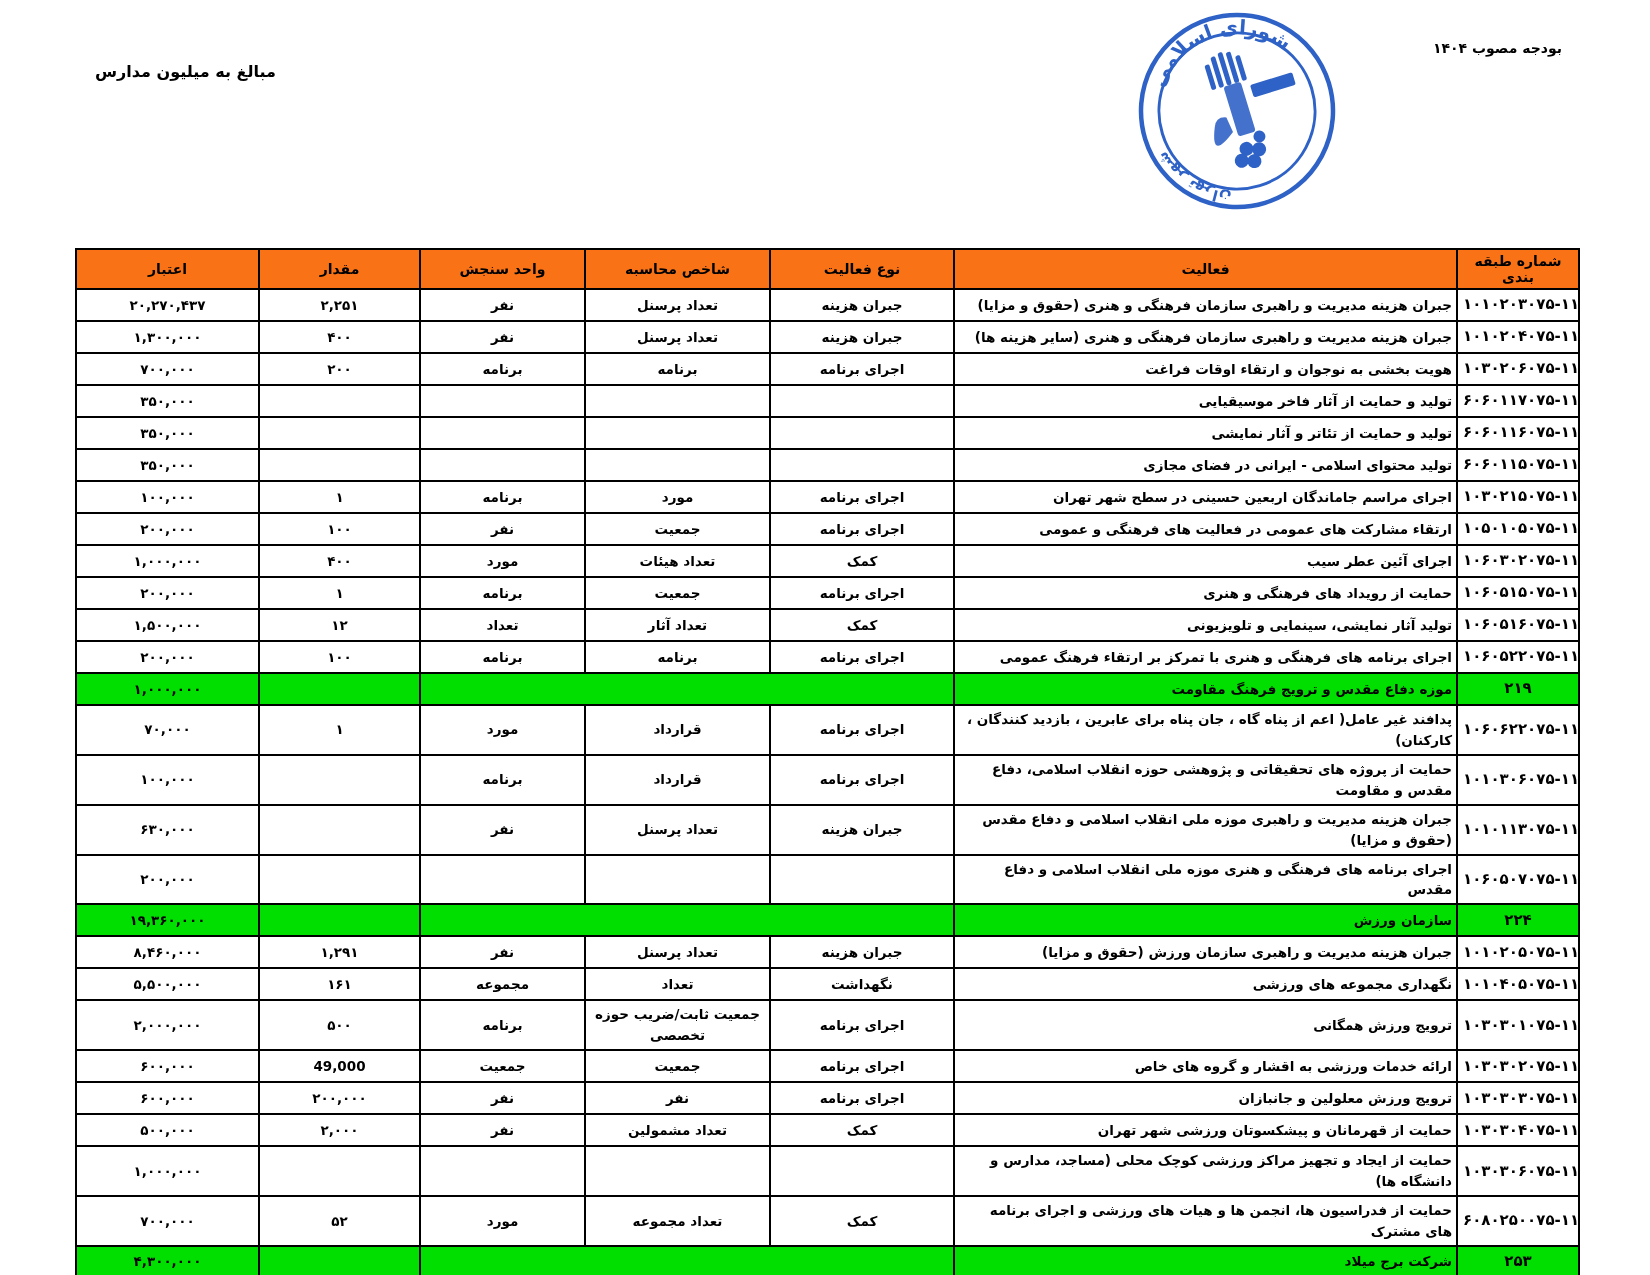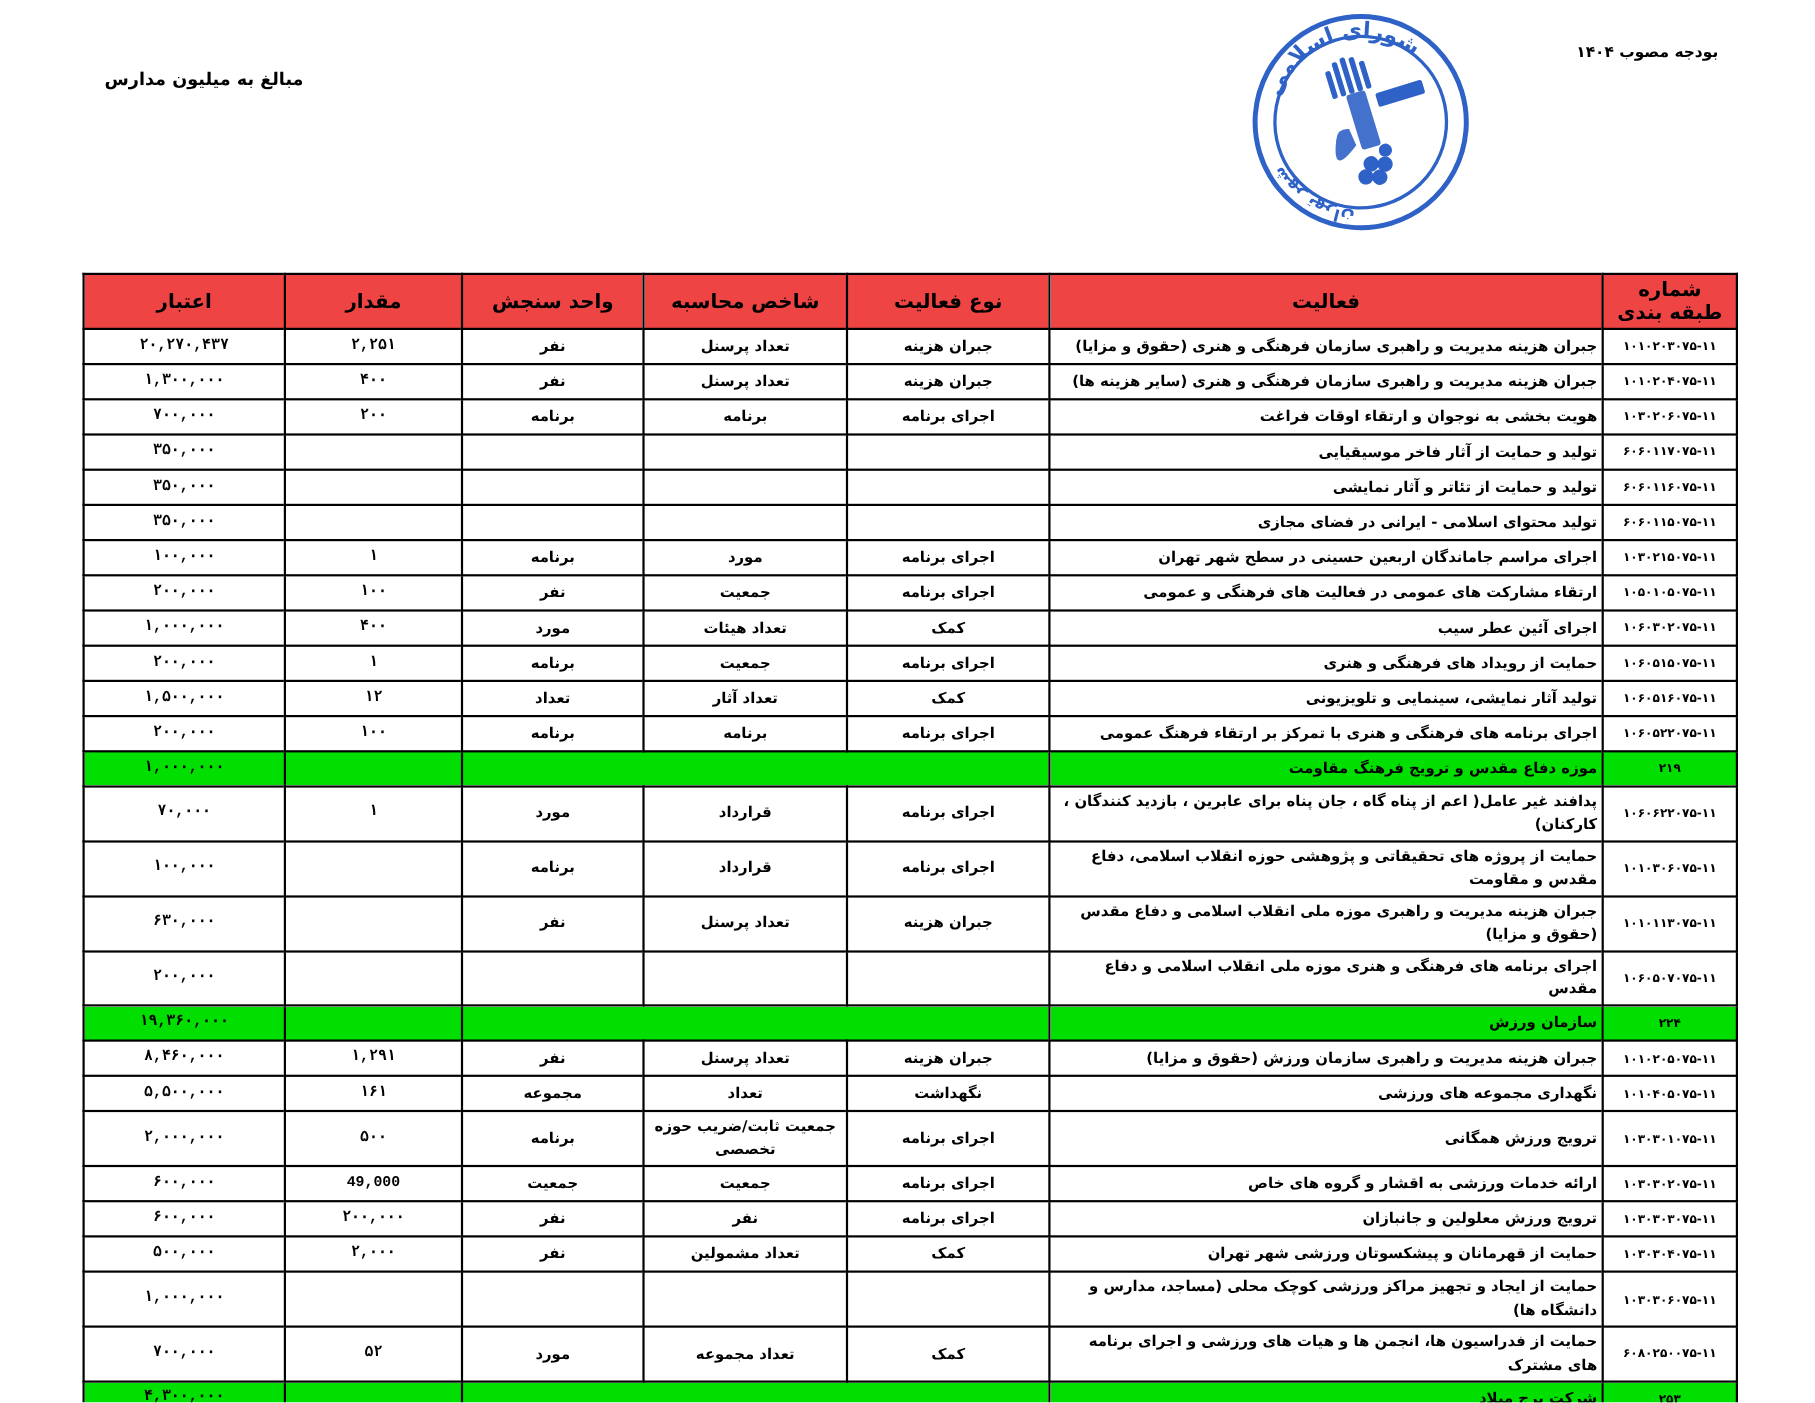--- a/index.html
+++ b/index.html
@@ -23,31 +23,31 @@
     font-size:13.5px;font-weight:bold;
   }
   #budget-table th,#budget-table td{
     border:2px solid #000;
     padding:3px 5px;
     vertical-align:middle;
     text-align:center;
     overflow:hidden;
   }
   #budget-table thead th{
-    background:#ef4444;
+    background:#f97316;
     height:27px;
-    font-size:18px;
+    font-size:14px;
   }
   #budget-table td{height:24px;line-height:1.55;}
   #budget-table td.act{text-align:right;padding-right:4px;}
   #budget-table td.code{
     direction:ltr;unicode-bidi:bidi-override;
-    font-size:11px;letter-spacing:0.5px;white-space:nowrap;
-  }
-  #budget-table td.num{direction:ltr;font-family:Liberation Mono, monospace;}
+    font-size:15px;letter-spacing:0.5px;white-space:nowrap;
+  }
+  #budget-table td.num{direction:ltr;}
   #budget-table tr.section td{background:#00DF00;}
   #budget-table tr.section td.merged{background:#00DF00;}
 </style>
 </head>
 <body>
 
 <div id="page">
 
   <div id="budget-year" class="hdr-text">بودجه مصوب ۱۴۰۴</div>
   <div id="unit-note" class="hdr-text">مبالغ به میلیون مدارس</div>

